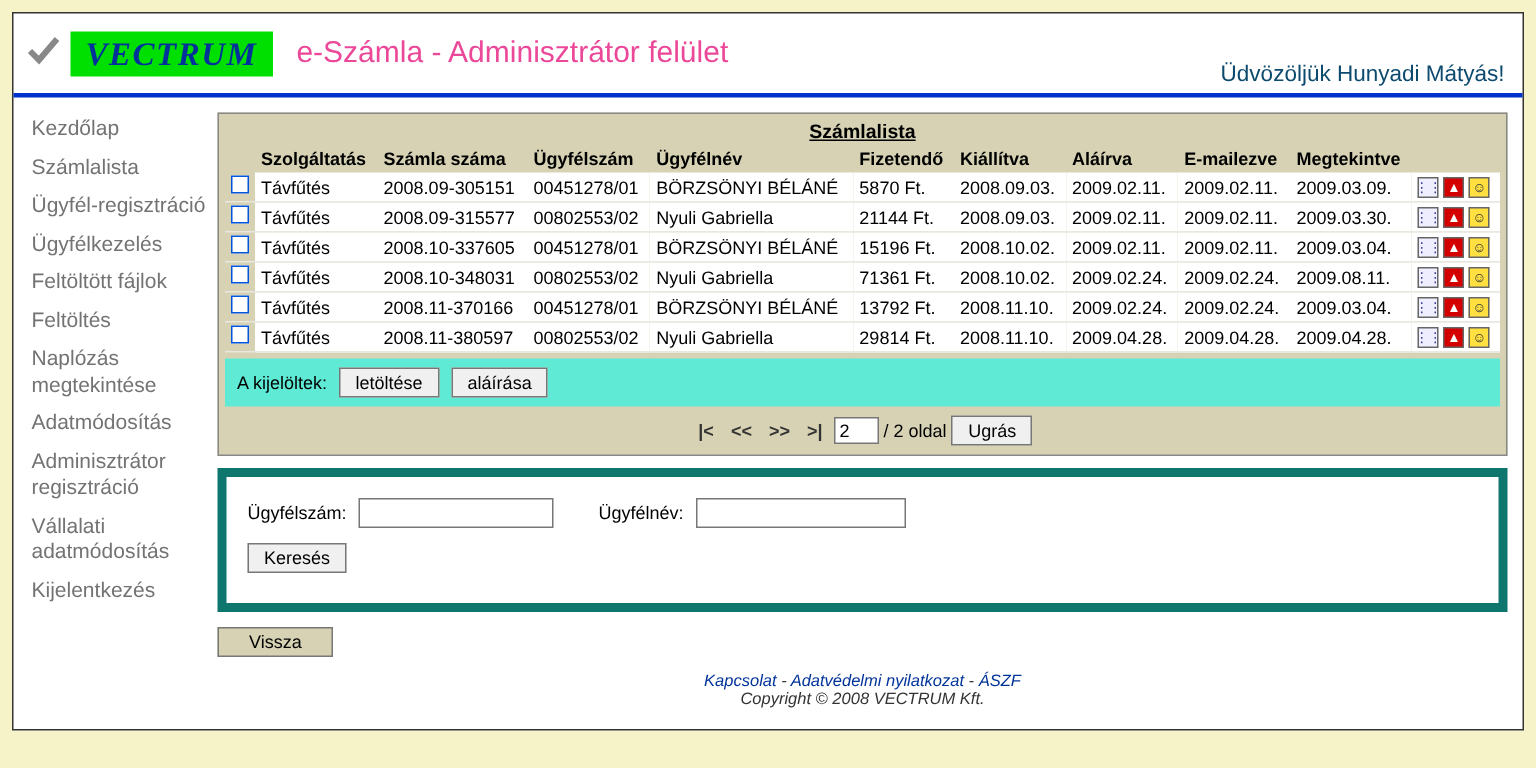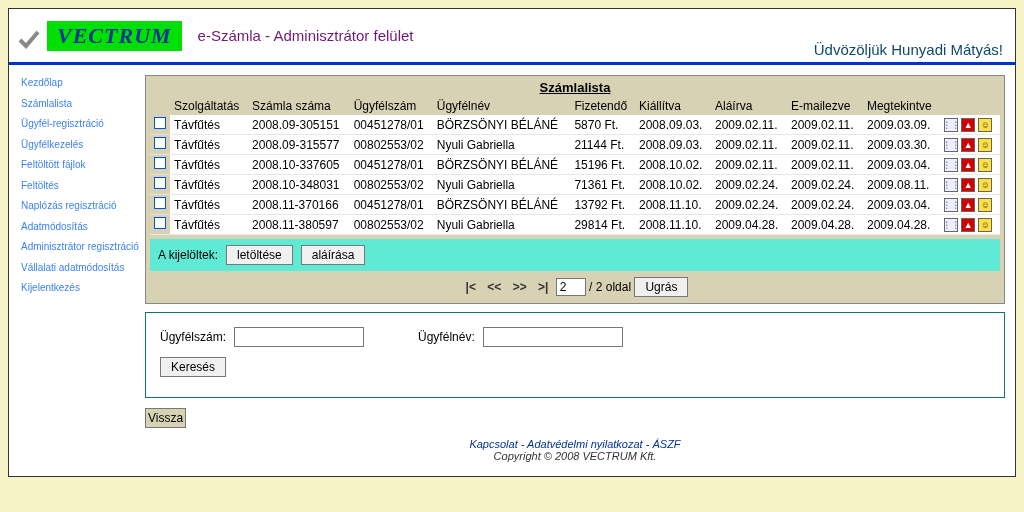--- a/index.html
+++ b/index.html
@@ -1,47 +1,47 @@
 <!DOCTYPE html>
 <html><head>
 <meta charset="utf-8">
 <style>
 * { box-sizing: border-box; margin: 0; padding: 0; }
 body { background: #f7f3c8; font-family: Arial, sans-serif; font-size: 12px; color: #000; }
 .outer { padding: 8px; }
 .frame { background: #fff; border: 1px solid #333; padding: 0; }
 .topbar { display: flex; align-items: center; border-bottom: 3px solid #0033cc; padding: 4px 6px; }
-.logo-wrap { display: flex; align-items: flex-end; }
+.logo-wrap { display: flex; align-items: flex-start; }
 .checkmark { width: 28px; height: 24px; display: inline-flex; align-items: center; justify-content: center; margin-right: 4px; }
 .logo { background: #00e000; color: #003399; font-weight: bold; font-style: italic; font-size: 22px; padding: 2px 10px; font-family: Georgia, serif; letter-spacing: 1px; }
-.title { margin-left: 16px; font-size: 15px; color: #701a75; }
+.title { margin-left: 16px; font-size: 20px; color: #ec4899; }
 .welcome { margin-left: auto; font-size: 15px; color: #0c4a6e; padding-right: 6px; margin-top: 28px; }
 .main { display: flex; }
 .sidebar { width: 130px; padding: 12px 0 12px 12px; }
-.sidebar a { display: block; color: #3b82f6; text-decoration: none; margin-bottom: 8px; font-size: 10px; line-height: 1.25; }
+.sidebar a { display: block; color: #737373; text-decoration: none; margin-bottom: 8px; font-size: 14px; line-height: 1.25; }
 .content { flex: 1; padding: 10px 10px 6px 6px; }
 .panel { background: #d6d2b3; border: 1px solid #888; padding: 4px; margin-bottom: 8px; }
 .list-title { text-align: center; font-weight: bold; font-size: 13px; margin-bottom: 2px; text-decoration: underline; }
 table.data { width: 100%; border-collapse: collapse; font-size: 12px; }
-table.data th { text-align: left; font-weight: normal; padding: 2px 4px; white-space: nowrap; }
+table.data th { text-align: left; font-weight: bold; padding: 2px 4px; white-space: nowrap; }
 table.data td { background: #fff; padding: 2px 4px; border-bottom: 1px solid #e8e8e0; white-space: nowrap; }
 table.data td.num { text-align: left; }
 table.data td.chk { width: 18px; text-align: center; background: #d6d2b3; }
 .chkbox { width: 12px; height: 12px; border: 1px solid #0055dd; display: inline-block; background: #fff; }
 .row-actions { display: flex; gap: 3px; align-items: center; }
 .micon { width: 14px; height: 14px; border: 1px solid #666; display: inline-flex; font-size: 9px; align-items: center; justify-content: center; }
 .micon.pdf { background: #d40000; color: #fff; font-weight: bold; }
 .micon.prn { background: #ffe040; color: #333; }
 .micon.det { background: #eef; color: #339; }
 .sel-actions { background: #5eead4; padding: 6px 8px; margin-top: 4px; display: flex; align-items: center; gap: 8px; font-size: 12px; }
 .btn { background: #f0f0f0; border: 1px solid #777; padding: 2px 10px; font-size: 12px; cursor: pointer; font-family: inherit; }
 .pager { text-align: center; padding: 6px 0 2px 0; font-size: 12px; }
 .pager input[type=text] { width: 30px; border: 1px solid #777; padding: 1px 3px; text-align: left; font-size: 12px; }
 .pager .nav { color: #333; margin: 0 4px; cursor: pointer; font-weight: bold; }
-.search-panel { background: #fff; border: 1px solid #0f766e; padding: 14px 14px 10px 14px; margin-bottom: 10px; }
+.search-panel { background: #fff; border: 6px solid #0f766e; padding: 14px 14px 10px 14px; margin-bottom: 10px; }
 .srow { display: flex; align-items: center; gap: 8px; margin-bottom: 10px; font-size: 12px; }
 .srow label { min-width: auto; }
 .tin { border: 1px solid #777; padding: 2px 3px; font-size: 12px; }
 .sel { border: 1px solid #5a8ed8; background: #fff; height: 20px; width: 40px; font-size: 11px; position: relative; display: inline-block; }
 .sel::after { content: "▾"; position: absolute; right: 2px; top: 1px; font-size: 10px; color: #fff; background: #5a8ed8; width: 13px; text-align: center; height: 16px; line-height: 16px; }
 .back-row { margin-bottom: 6px; }
 .footer { text-align: center; font-size: 11px; color: #333; padding: 4px 0 8px 0; font-style: italic; }
 .footer a { color: #003399; text-decoration: none; }
 </style>
 </head>
@@ -64,21 +64,21 @@
 </div>
 
 <div class="main">
   <div class="sidebar" id="sidebar">
           <a href="#">Kezdőlap</a>
           <a href="#">Számlalista</a>
           <a href="#">Ügyfél-regisztráció</a>
           <a href="#">Ügyfélkezelés</a>
           <a href="#">Feltöltött fájlok</a>
           <a href="#">Feltöltés</a>
-          <a href="#">Naplózás regisztráció</a>
+          <a href="#">Naplózás megtekintése</a>
           <a href="#">Adatmódosítás</a>
           <a href="#">Adminisztrátor regisztráció</a>
           <a href="#">Vállalati adatmódosítás</a>
           <a href="#">Kijelentkezés</a>
         </div>
 
   <div class="content">
 
     <div class="panel">
       <div class="list-title">Számlalista</div>
@@ -230,30 +230,30 @@
         <input type="text" value="2" style="">
         <span>/ 2 oldal</span>
         <button class="btn">Ugrás</button>
       </div>
     </div>
 
     <div class="search-panel">
       <div class="srow">
         <label>Ügyfélszám:</label>
         <input class="tin" style="width: 130px;" type="text">
-        <label style="margin-left:46px">Ügyfélnév:</label>
+        <label style="margin-left:22px">Ügyfélnév:</label>
         <input class="tin" style="width: 140px;" type="text">
       </div>
       <div class="srow">
         <button class="btn">Keresés</button>
       </div>
     </div>
 
     <div class="back-row">
-      <button class="btn" style="background:#d6d2b3;padding:2px 2px">Vissza</button>
+      <button class="btn" style="background:#d6d2b3;padding:2px 20px">Vissza</button>
     </div>
 
     <div class="footer">
       <a href="#">Kapcsolat</a>
       <span> - </span>
       <a href="#">Adatvédelmi nyilatkozat</a>
       <span> - </span>
       <a href="#">ÁSZF</a>
       <div>Copyright © 2008 VECTRUM Kft.</div>
     </div>

